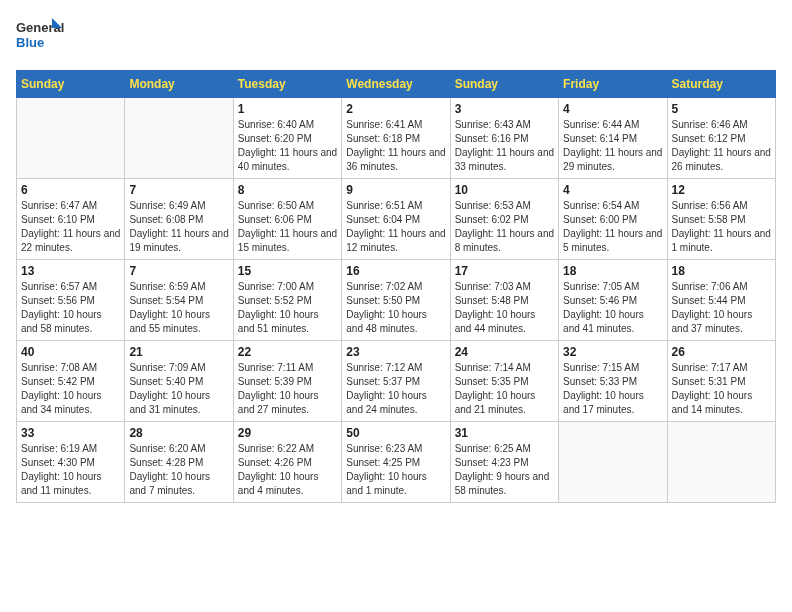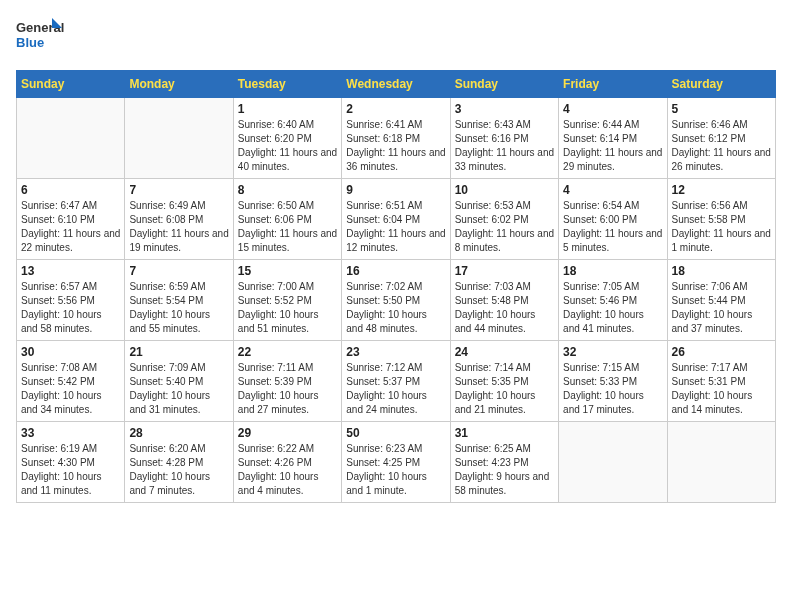--- a/index.html
+++ b/index.html
@@ -189,21 +189,21 @@
             <div class="day-number">18</div>
             <div class="cell-info">Sunrise: 7:05 AM<br>Sunset: 5:46 PM<br>Daylight: 10 hours and 41 minutes.</div>
           </td>
           <td>
             <div class="day-number">18</div>
             <div class="cell-info">Sunrise: 7:06 AM<br>Sunset: 5:44 PM<br>Daylight: 10 hours and 37 minutes.</div>
           </td>
         </tr>
         <tr>
           <td>
-            <div class="day-number">30</div>
+            <div class="day-number">40</div>
             <div class="cell-info">Sunrise: 7:08 AM<br>Sunset: 5:42 PM<br>Daylight: 10 hours and 34 minutes.</div>
           </td>
           <td>
             <div class="day-number">21</div>
             <div class="cell-info">Sunrise: 7:09 AM<br>Sunset: 5:40 PM<br>Daylight: 10 hours and 31 minutes.</div>
           </td>
           <td>
             <div class="day-number">22</div>
             <div class="cell-info">Sunrise: 7:11 AM<br>Sunset: 5:39 PM<br>Daylight: 10 hours and 27 minutes.</div>
           </td>

